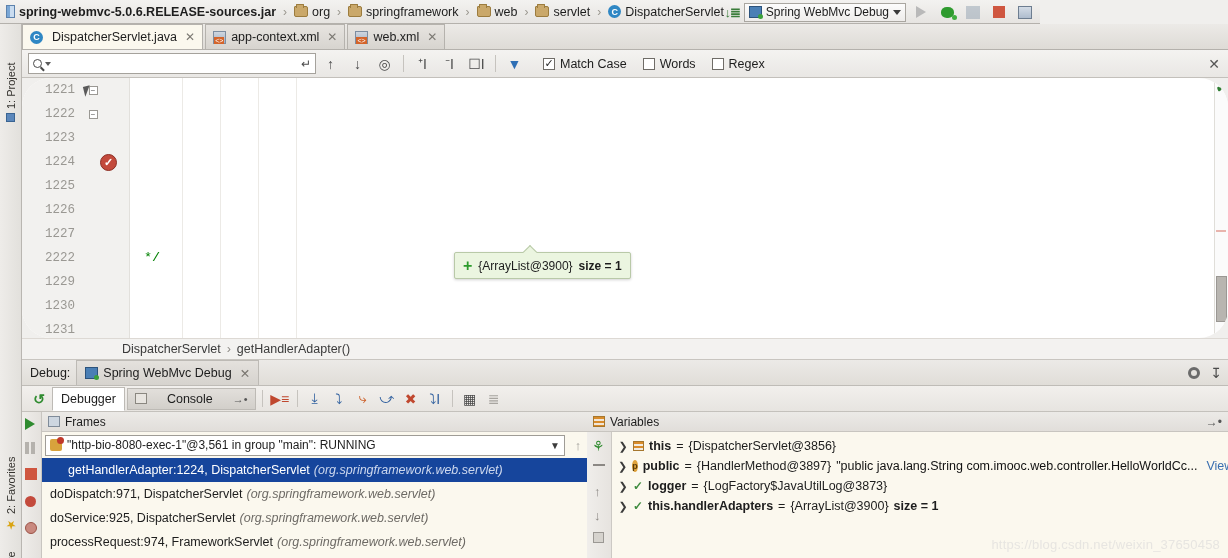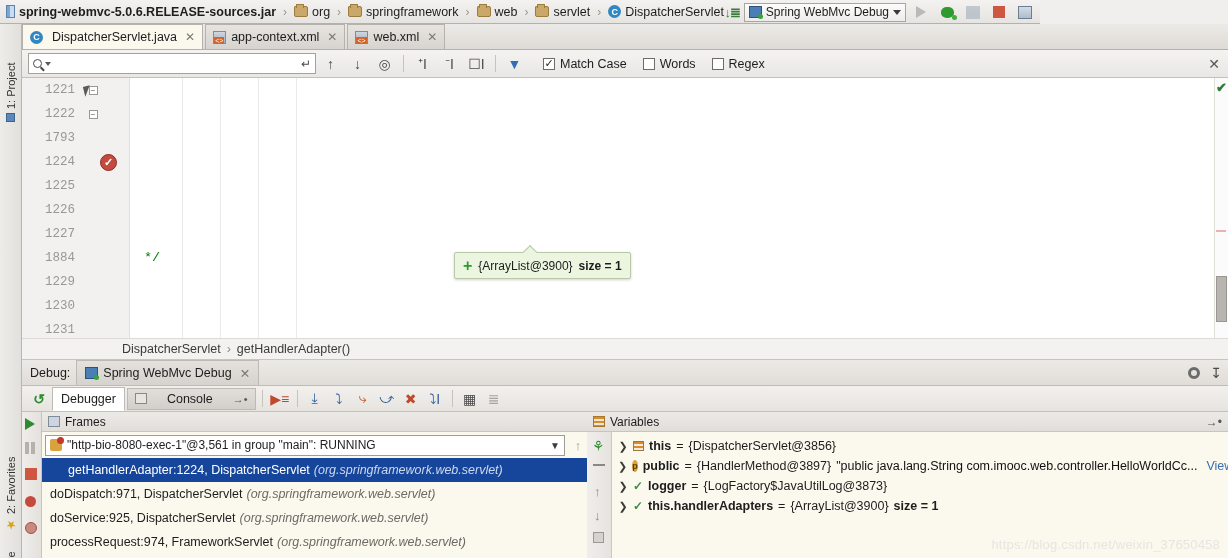--- a/index.html
+++ b/index.html
@@ -97,21 +97,21 @@
   }
   .vt-proj{ top:2px; height:96px; }
   .vt-fav{ top:404px; height:104px; }
   .vt-struct{ top:500px; height:72px; }
   .sq-blue{ width:9px;height:9px;background:#5b87bb;border:1px solid #3a6492;}
   .star{ color:#d9a412; font-size:12px; }
 
   
   .editor{
     position:absolute; left:22px; top:78px; width:1206px; height:260px;
-    background:#ffffff; overflow:hidden;
+    background:#ffffff; overflow:hidden;border-radius:29px;
   }
   .gutter{
     position:absolute; left:0; top:0; width:108px; height:260px;
     background:#f2f1ef; border-right:1px solid #e2e0dc;
   }
   .lnum{
     position:absolute; right:54px; width:46px; text-align:right;
     font-family:"Liberation Mono", monospace; font-size:12.5px; color:#9a9893;
     line-height:24px; height:24px;
   }
@@ -359,26 +359,26 @@
       <span class="box"></span>
       <span>Regex</span>
     </label>
     <span class="closeX">✕</span>
   </div>
 
   <div class="editor">
     <div class="gutter">
       <div class="lnum" style="top:0px">1221</div>
       <div class="lnum" style="top:24px">1222</div>
-      <div class="lnum" style="top:48px">1793</div>
+      <div class="lnum" style="top:48px">1223</div>
       <div class="lnum" style="top:72px">1224</div>
       <div class="lnum" style="top:96px">1225</div>
       <div class="lnum" style="top:120px">1226</div>
       <div class="lnum" style="top:144px">1227</div>
-      <div class="lnum" style="top:168px">1884</div>
+      <div class="lnum" style="top:168px">2222</div>
       <div class="lnum" style="top:192px">1229</div>
       <div class="lnum" style="top:216px">1230</div>
       <div class="lnum" style="top:240px">1231</div>
 
       <div class="foldcol" style="top:0px"><span class="foldbox">−</span></div>
       <div class="foldcol" style="top:24px"><span class="foldbox">−</span></div>
 
       <div class="bpmark" style="top:76px">✓</div>
     </div>
 

